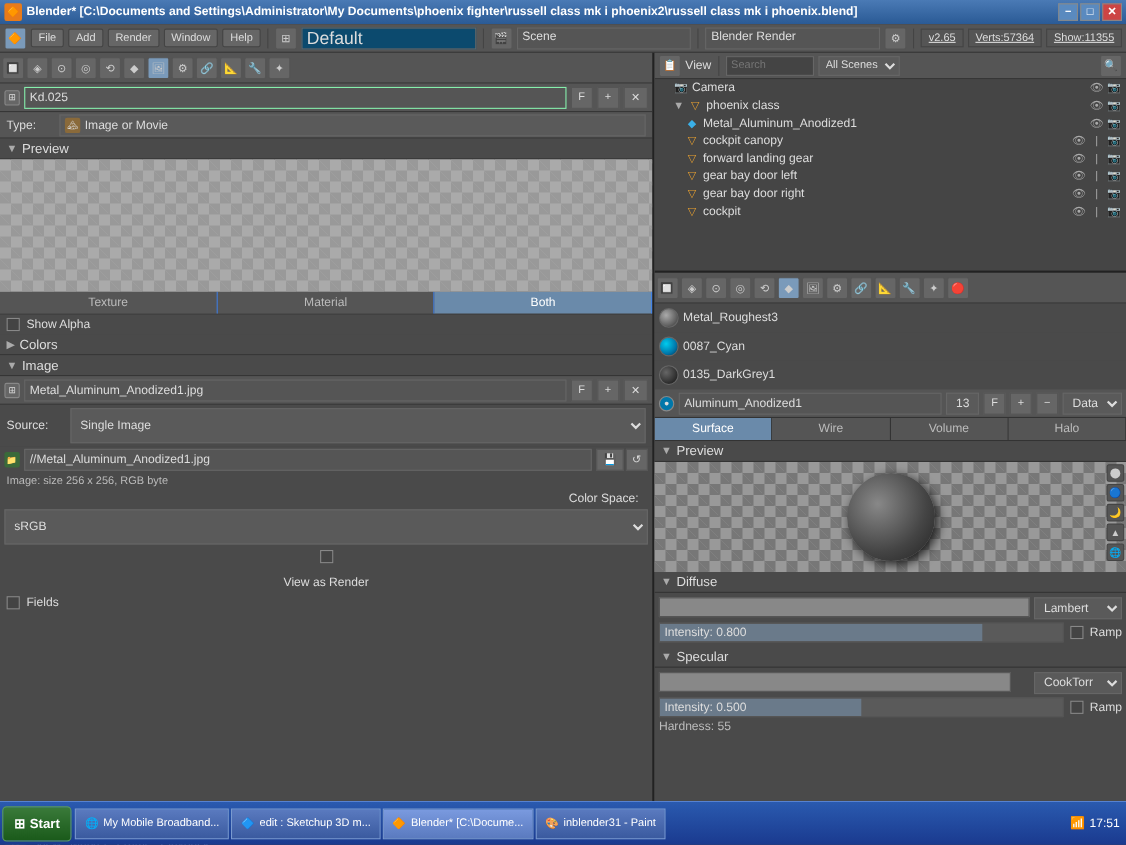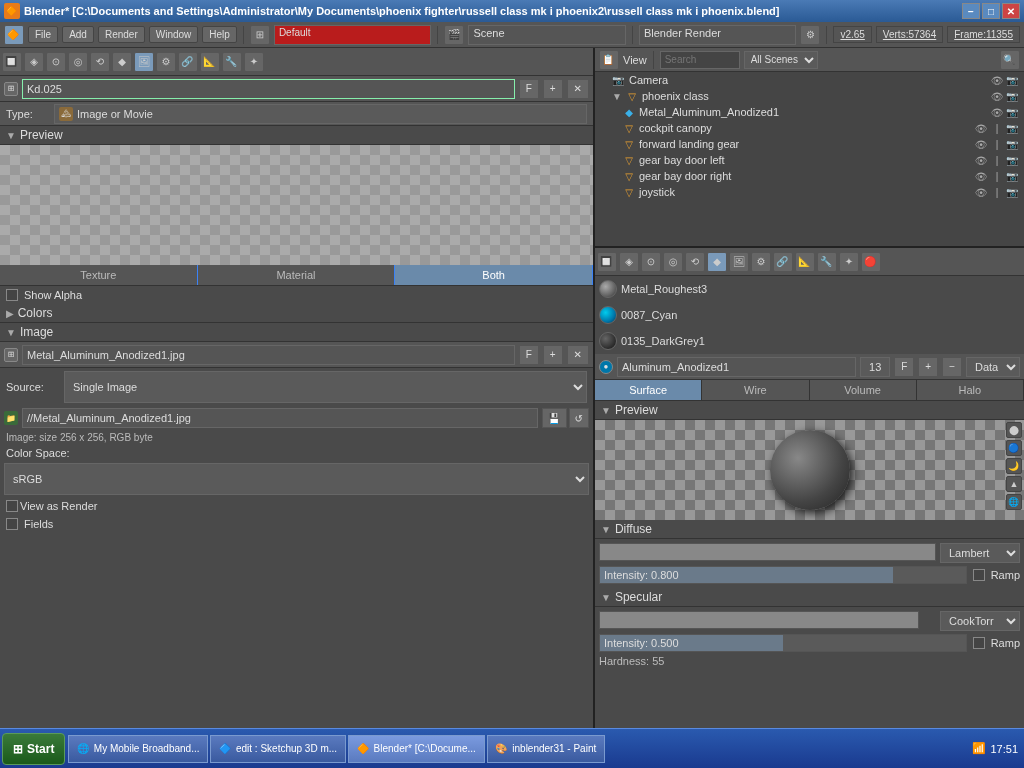--- a/index.html
+++ b/index.html
@@ -85,27 +85,27 @@
     .source-select { flex: 1; background: #5a5a5a; border: 1px solid #666; color: #ddd; padding: 1px 4px; font-size: 11px; height: 32px; cursor: pointer; }
 
     .file-path-row { padding: 2px 4px; display: flex; align-items: center; gap: 4px; background: #4a4a4a; }
     .file-icon { width: 14px; height: 14px; background: #3a6a3a; border-radius: 2px; display: flex; align-items: center; justify-content: center; font-size: 8px; }
     .file-path-input { flex: 1; background: #555; border: 1px solid #666; color: #ddd; padding: 1px 4px; font-size: 11px; height: 20px; }
     .file-btns { display: flex; gap: 2px; }
     .file-btn { background: #666; border: 1px solid #555; padding: 1px 5px; font-size: 10px; color: #ddd; cursor: pointer; height: 20px; }
 
     .info-row { padding: 2px 6px; color: #bbb; font-size: 10px; }
 
-    .colorspace-row { padding: 2px 6px; display: flex; align-items: center; gap: 8px; }
+    .colorspace-row { padding: 2px 6px; display: flex; align-items: center; gap: 8px; justify-content: flex-end; }
     .colorspace-label { color: #ddd; font-size: 11px; min-width: 70px; }
 
     .srgb-row { padding: 2px 4px; }
     .srgb-select { width: 100%; background: #5a5a5a; border: 1px solid #666; color: #ddd; padding: 1px 4px; font-size: 11px; height: 32px; cursor: pointer; }
 
-    .view-render-row { padding: 3px 6px; display: flex; align-items: center; gap: 2px; }
+    .view-render-row { padding: 3px 6px; display: flex; align-items: center; gap: 12px; flex-direction: column; }
     .fields-row { padding: 3px 6px; display: flex; align-items: center; gap: 6px; }
 
     
     .right-panel { flex: 1; background: #4a4a4a; display: flex; flex-direction: column; overflow: hidden; }
 
     
     .outliner { height: 200px; background: #454545; border-bottom: 2px solid #222; overflow: hidden; }
     .outliner-header { background: #555; padding: 2px 4px; display: flex; align-items: center; gap: 4px; border-bottom: 1px solid #333; height: 24px; }
     .search-input { background: #444; border: 1px solid #666; color: #ddd; padding: 1px 4px; font-size: 10px; height: 18px; width: 80px; }
     .scene-select { background: #5a5a5a; border: 1px solid #666; color: #ddd; font-size: 10px; height: 18px; padding: 0 2px; }
@@ -213,31 +213,31 @@
 
 <div class="top-toolbar">
   <div class="picon active">🔶</div>
   <div class="toolbar-item">File</div>
   <div class="toolbar-item">Add</div>
   <div class="toolbar-item">Render</div>
   <div class="toolbar-item">Window</div>
   <div class="toolbar-item">Help</div>
   <div class="toolbar-sep"></div>
   <div class="picon">⊞</div>
-  <div class="mat-name-input" style="width:80px;background:#b91c1c;border:1px solid #666;color:#ddd;padding:1px 4px;font-size:10px;height:20px;">Default</div>
+  <div class="mat-name-input" style="width:80px;background:#0c4a6e;border:1px solid #666;color:#ddd;padding:1px 4px;font-size:16px;height:20px;">Default</div>
   <div class="toolbar-sep"></div>
   <div class="picon">🎬</div>
   <div class="mat-name-input" style="width:80px;background:#555;border:1px solid #666;color:#ddd;padding:1px 4px;font-size:11px;height:20px;">Scene</div>
   <div class="toolbar-sep"></div>
   <div class="mat-name-input" style="width:110px;background:#555;border:1px solid #666;color:#ddd;padding:1px 4px;font-size:11px;height:20px;">Blender Render</div>
   <div class="picon">⚙</div>
   <div class="toolbar-sep"></div>
   <span class="vert-info">v2.65</span>
   <span class="vert-info">Verts:57364</span>
-  <span class="vert-info">Frame:11355</span>
+  <span class="vert-info">Show:11355</span>
 </div>
 
 <div class="main-container">
 
   <div class="left-panel">
 
     <div class="panel-icons-row">
       <div class="picon">🔲</div>
       <div class="picon">◈</div>
       <div class="picon">⊙</div>
@@ -429,21 +429,21 @@
           <div class="tree-icons-right">
             <div class="tree-vis-icon">👁</div>
             <div class="tree-vis-icon">|</div>
             <div class="tree-vis-icon">📷</div>
           </div>
         </div>
 
         <div class="tree-item">
           <div class="tree-indent" style="width:20px"></div>
           <div class="tree-icon" style="color:#e8a030;">▽</div>
-          <span class="tree-label">joystick</span>
+          <span class="tree-label">cockpit</span>
           <div class="tree-icons-right">
             <div class="tree-vis-icon">👁</div>
             <div class="tree-vis-icon">|</div>
             <div class="tree-vis-icon">📷</div>
           </div>
         </div>
       </div>
     </div>
 
     <div class="mat-panel">

